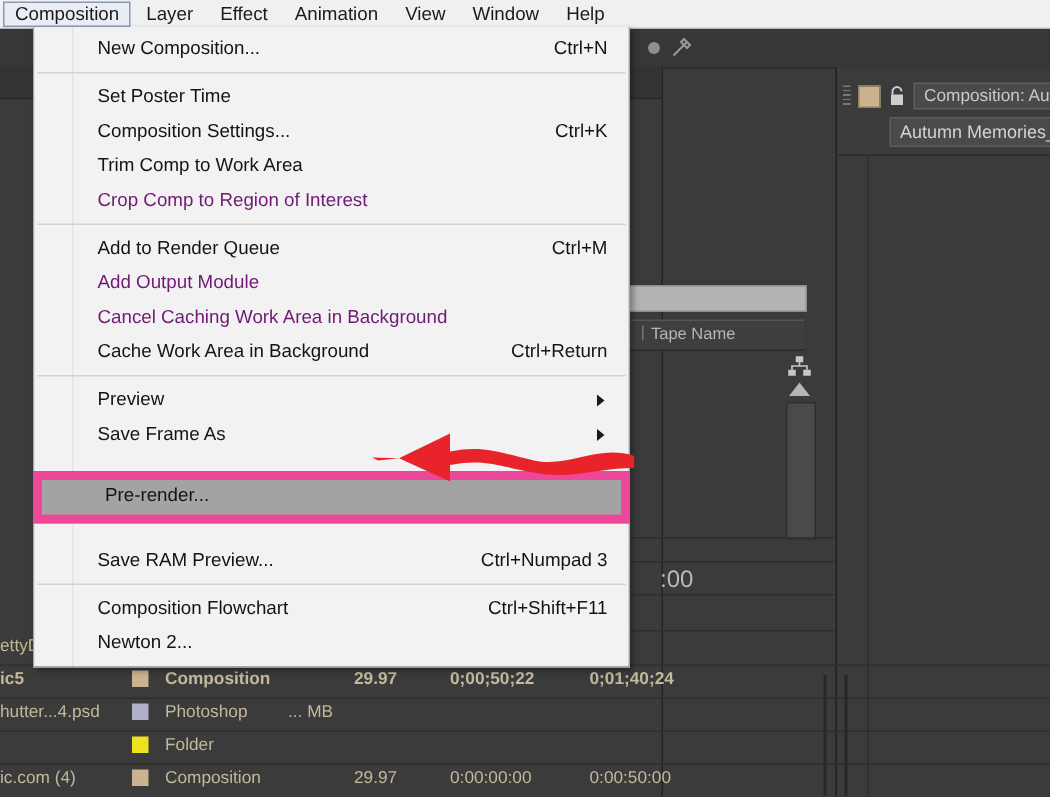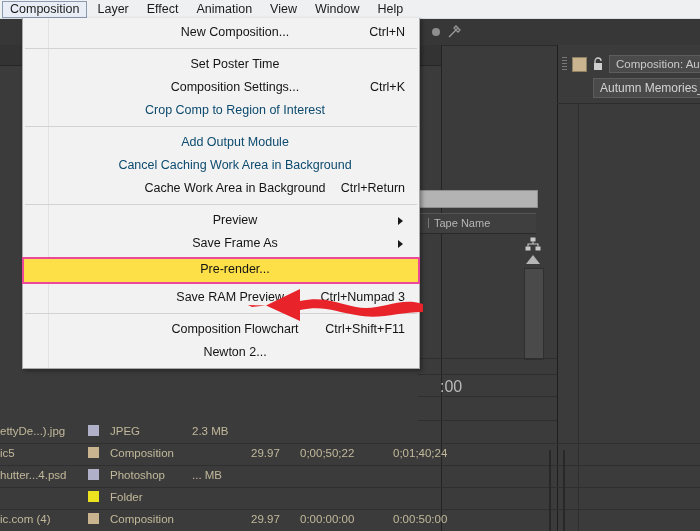--- a/index.html
+++ b/index.html
@@ -206,21 +206,21 @@
     height: 22px;
     border-bottom: 1px solid #2f2f2f;
     color: #c2b99b;
     font-size: 11.5px;
   }
   .asset-row .cell { position: absolute; top: 4px; white-space: nowrap; }
   .c-name  { left: 0px; }
   .c-chip  { left: 88px; top: 6px; width: 11px; height: 11px; }
   .c-type  { left: 110px; }
   .c-size  { left: 192px; }
-  .c-fps   { left: 251px; }
+  .c-fps   { left: 236px; }
   .c-in    { left: 300px; }
   .c-out   { left: 393px; }
   .vsplit-a { position: absolute; top: 450px; bottom: 0; left: 549px; width: 2px; background: #282828; }
   .vsplit-b { position: absolute; top: 450px; bottom: 0; left: 563px; width: 2px; background: #282828; }
 
   
   .menubar {
     position: absolute;
     left: 0; top: 0; right: 0; height: 18px;
     background: #eef0f2;
@@ -244,39 +244,38 @@
   
   .dropdown {
     position: absolute;
     left: 22px; top: 18px;
     width: 396px;
     background: #f2f2f2;
     border: 1px solid #a8a8a8;
     border-top: none;
     box-shadow: 2px 2px 4px rgba(0,0,0,.35);
     padding: 3px 0 4px 0;
-    text-align: center;
   }
   .mi {
     position: relative;
     height: 23px;
     line-height: 23px;
     padding-left: 42px;
     padding-right: 14px;
     font-size: 12.5px;
     color: #141414;
     white-space: nowrap;
   }
-  .mi.disabled { color: #0c4a6e; }
+  .mi.disabled { color: #701a75; }
   .mi.highlight {
-    background: #fde047;
-    border: 2px solid #ec4899;
+    background: #a3a3a3;
+    border: 6px solid #ec4899;
     height: 23px;
     line-height: 21px;
-    margin: 2px -1px;
+    margin: 13px -1px;
   }
   .mi .accel {
     position: absolute;
     right: 14px; top: 0;
     font-size: 12.5px;
     color: #141414;
   }
   .mi .submenu-arrow {
     position: absolute;
     right: 16px; top: 8px;
@@ -379,21 +378,21 @@
     <div class="asset-list">
         <div class="asset-row" style="top: -10px;">
           <div class="cell c-name">ettyDe...).jpg</div>
           <div class="cell c-chip" style="background: rgb(176, 176, 200);"></div>
           <div class="cell c-type">JPEG</div>
           <div class="cell c-size">2.3 MB</div>
           <div class="cell c-fps"></div>
           <div class="cell c-in"></div>
           <div class="cell c-out"></div>
         </div>
-        <div class="asset-row" style="top: 12px;">
+        <div class="asset-row" style="top: 12px; font-weight: bold;">
           <div class="cell c-name">ic5</div>
           <div class="cell c-chip" style="background: rgb(201, 180, 143);"></div>
           <div class="cell c-type">Composition</div>
           <div class="cell c-size"></div>
           <div class="cell c-fps">29.97</div>
           <div class="cell c-in">0;00;50;22</div>
           <div class="cell c-out">0;01;40;24</div>
         </div>
         <div class="asset-row" style="top: 34px;">
           <div class="cell c-name">hutter...4.psd</div>
@@ -439,22 +438,24 @@
       </div>
   </div>
 
   <div class="dropdown">
     <div class="menu-gutter"></div>
     <div id="dropdown-body" style="position:relative">
         <div class="mi"><span>New Composition...</span><span class="accel">Ctrl+N</span></div>
         <div class="msep"></div>
         <div class="mi"><span>Set Poster Time</span></div>
         <div class="mi"><span>Composition Settings...</span><span class="accel">Ctrl+K</span></div>
+        <div class="mi"><span>Trim Comp to Work Area</span></div>
         <div class="mi disabled"><span>Crop Comp to Region of Interest</span></div>
         <div class="msep"></div>
+        <div class="mi"><span>Add to Render Queue</span><span class="accel">Ctrl+M</span></div>
         <div class="mi disabled"><span>Add Output Module</span></div>
         <div class="mi disabled"><span>Cancel Caching Work Area in Background</span></div>
         <div class="mi"><span>Cache Work Area in Background</span><span class="accel">Ctrl+Return</span></div>
         <div class="msep"></div>
         <div class="mi"><span>Preview</span><span class="submenu-arrow"></span></div>
         <div class="mi"><span>Save Frame As</span><span class="submenu-arrow"></span></div>
         <div class="mi highlight"><span>Pre-render...</span></div>
         <div class="mi"><span>Save RAM Preview...</span><span class="accel">Ctrl+Numpad 3</span></div>
         <div class="msep"></div>
         <div class="mi"><span>Composition Flowchart</span><span class="accel">Ctrl+Shift+F11</span></div>

